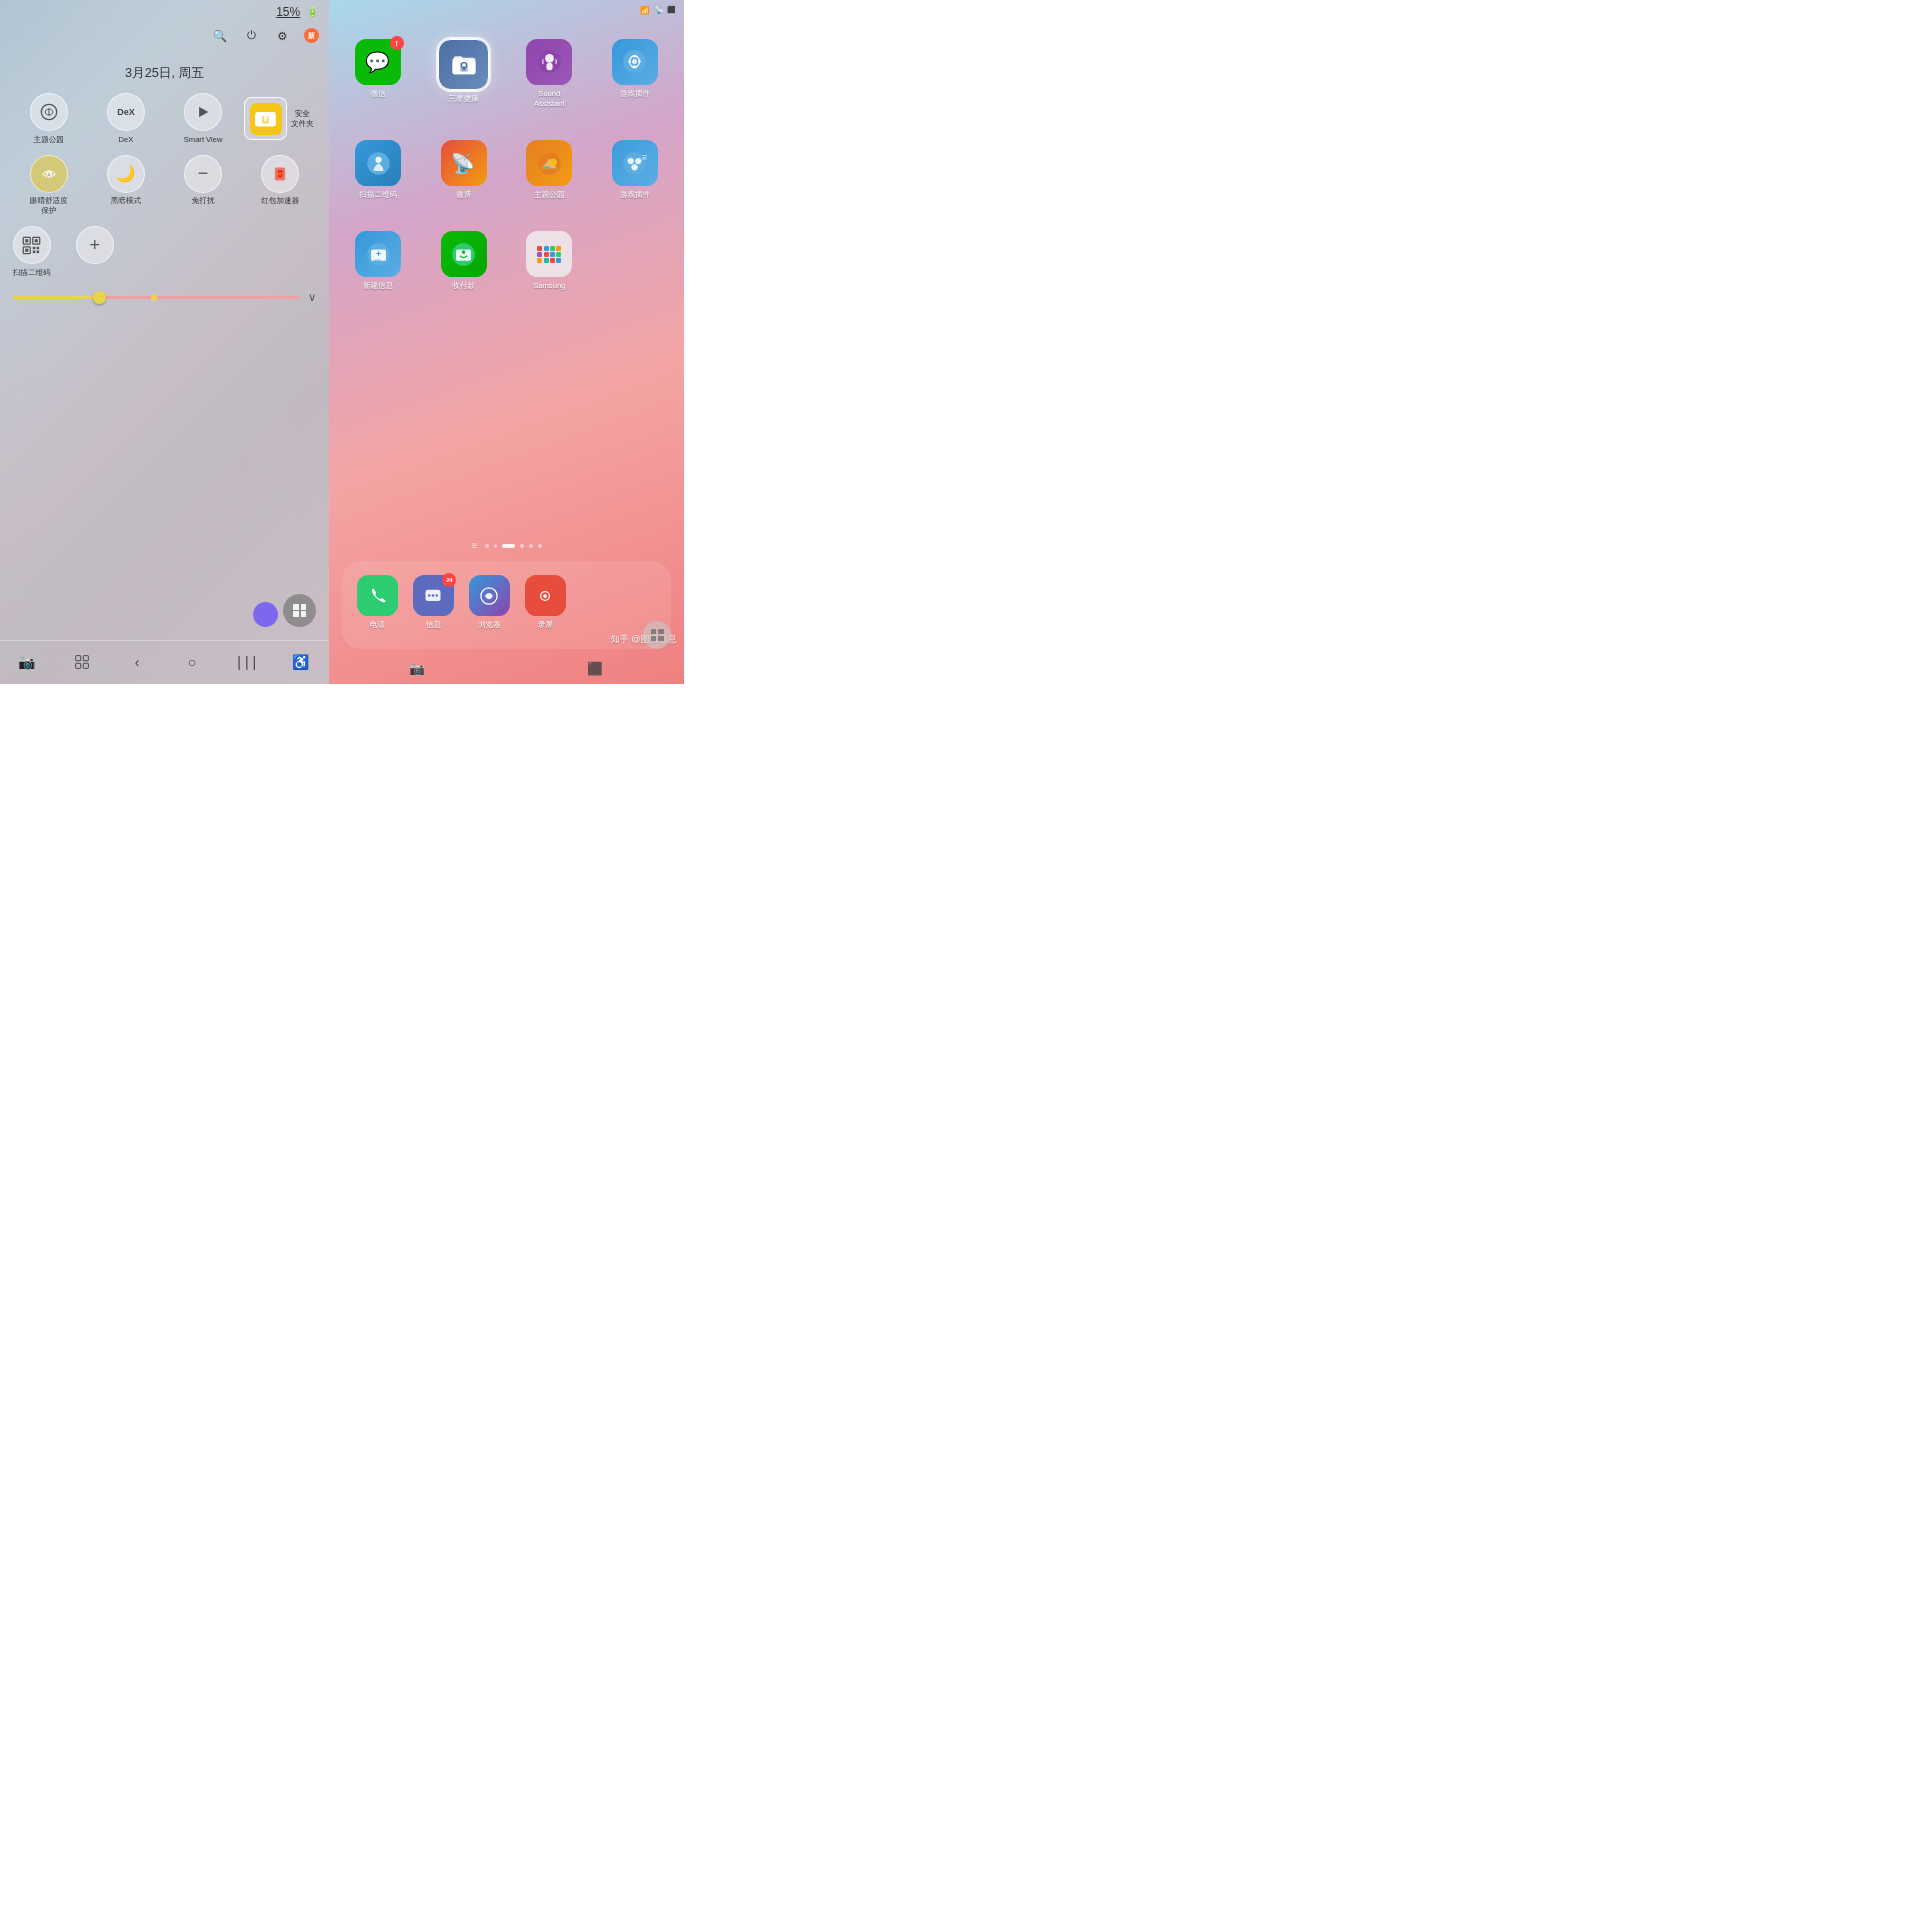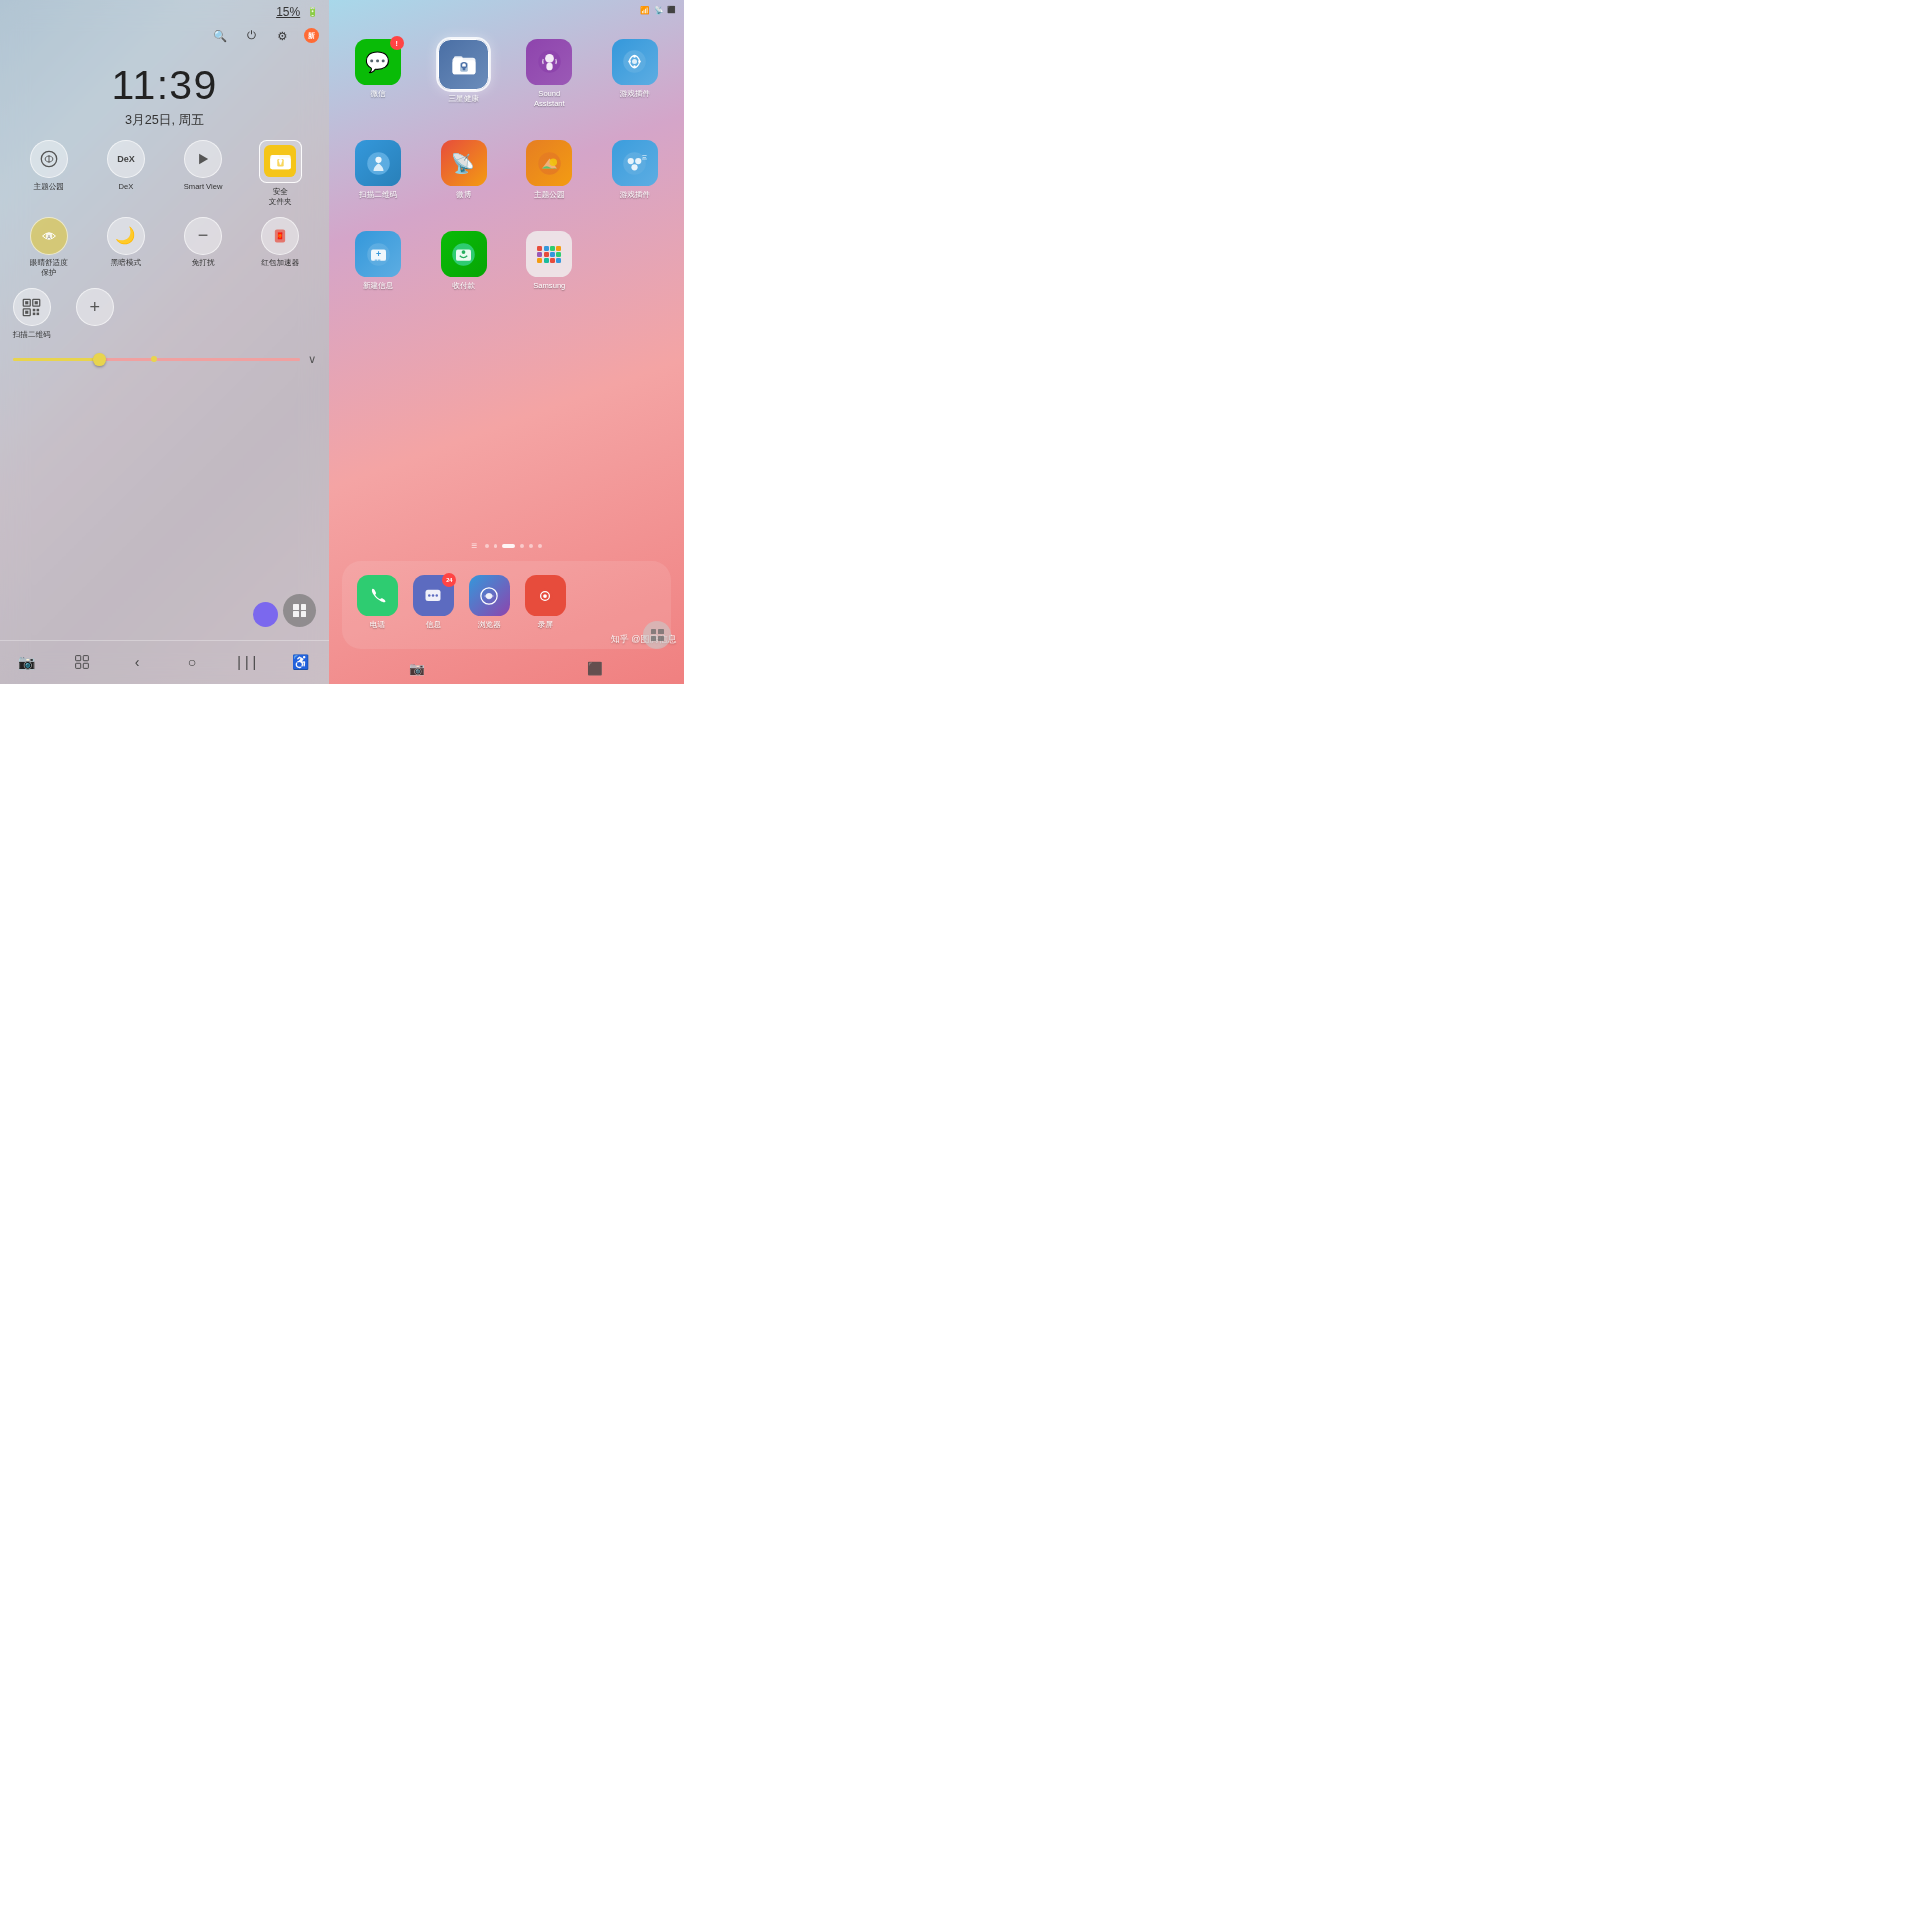--- a/index.html
+++ b/index.html
@@ -148,21 +148,21 @@
       font-size: 7.6px;
       color: #333;
       text-align: center;
       line-height: 1.3;
     }
 
     
     .selected-tile-container {
       grid-column: 4;
       display: flex;
-      flex-direction: column;
+      flex-direction: row;
       align-items: center;
       gap: 3.8px;
       cursor: pointer;
       position: relative;
     }
     .selected-tile-box {
       width: 43px;
       height: 43px;
       border: 1.3px solid rgba(255,255,255,0.9);
       border-radius: 7.6px;
@@ -478,21 +478,20 @@
     </div>
 
     <div class="top-icons">
       <div class="top-icon">🔍</div>
       <div class="top-icon">⏻</div>
       <div class="top-icon">⚙</div>
       <div class="top-icon-new">新</div>
     </div>
 
     <div class="clock-section">
-      <div class="clock-time">11:39</div>
       <div class="clock-date">3月25日, 周五</div>
     </div>
 
 
     <div class="quick-tiles">
 
       <div class="quick-tile">
         <div class="tile-circle">
           <svg width="18" height="18" viewBox="0 0 28 28" fill="none">
             <circle cx="14" cy="14" r="12" stroke="#555" stroke-width="2" fill="none"></circle>

